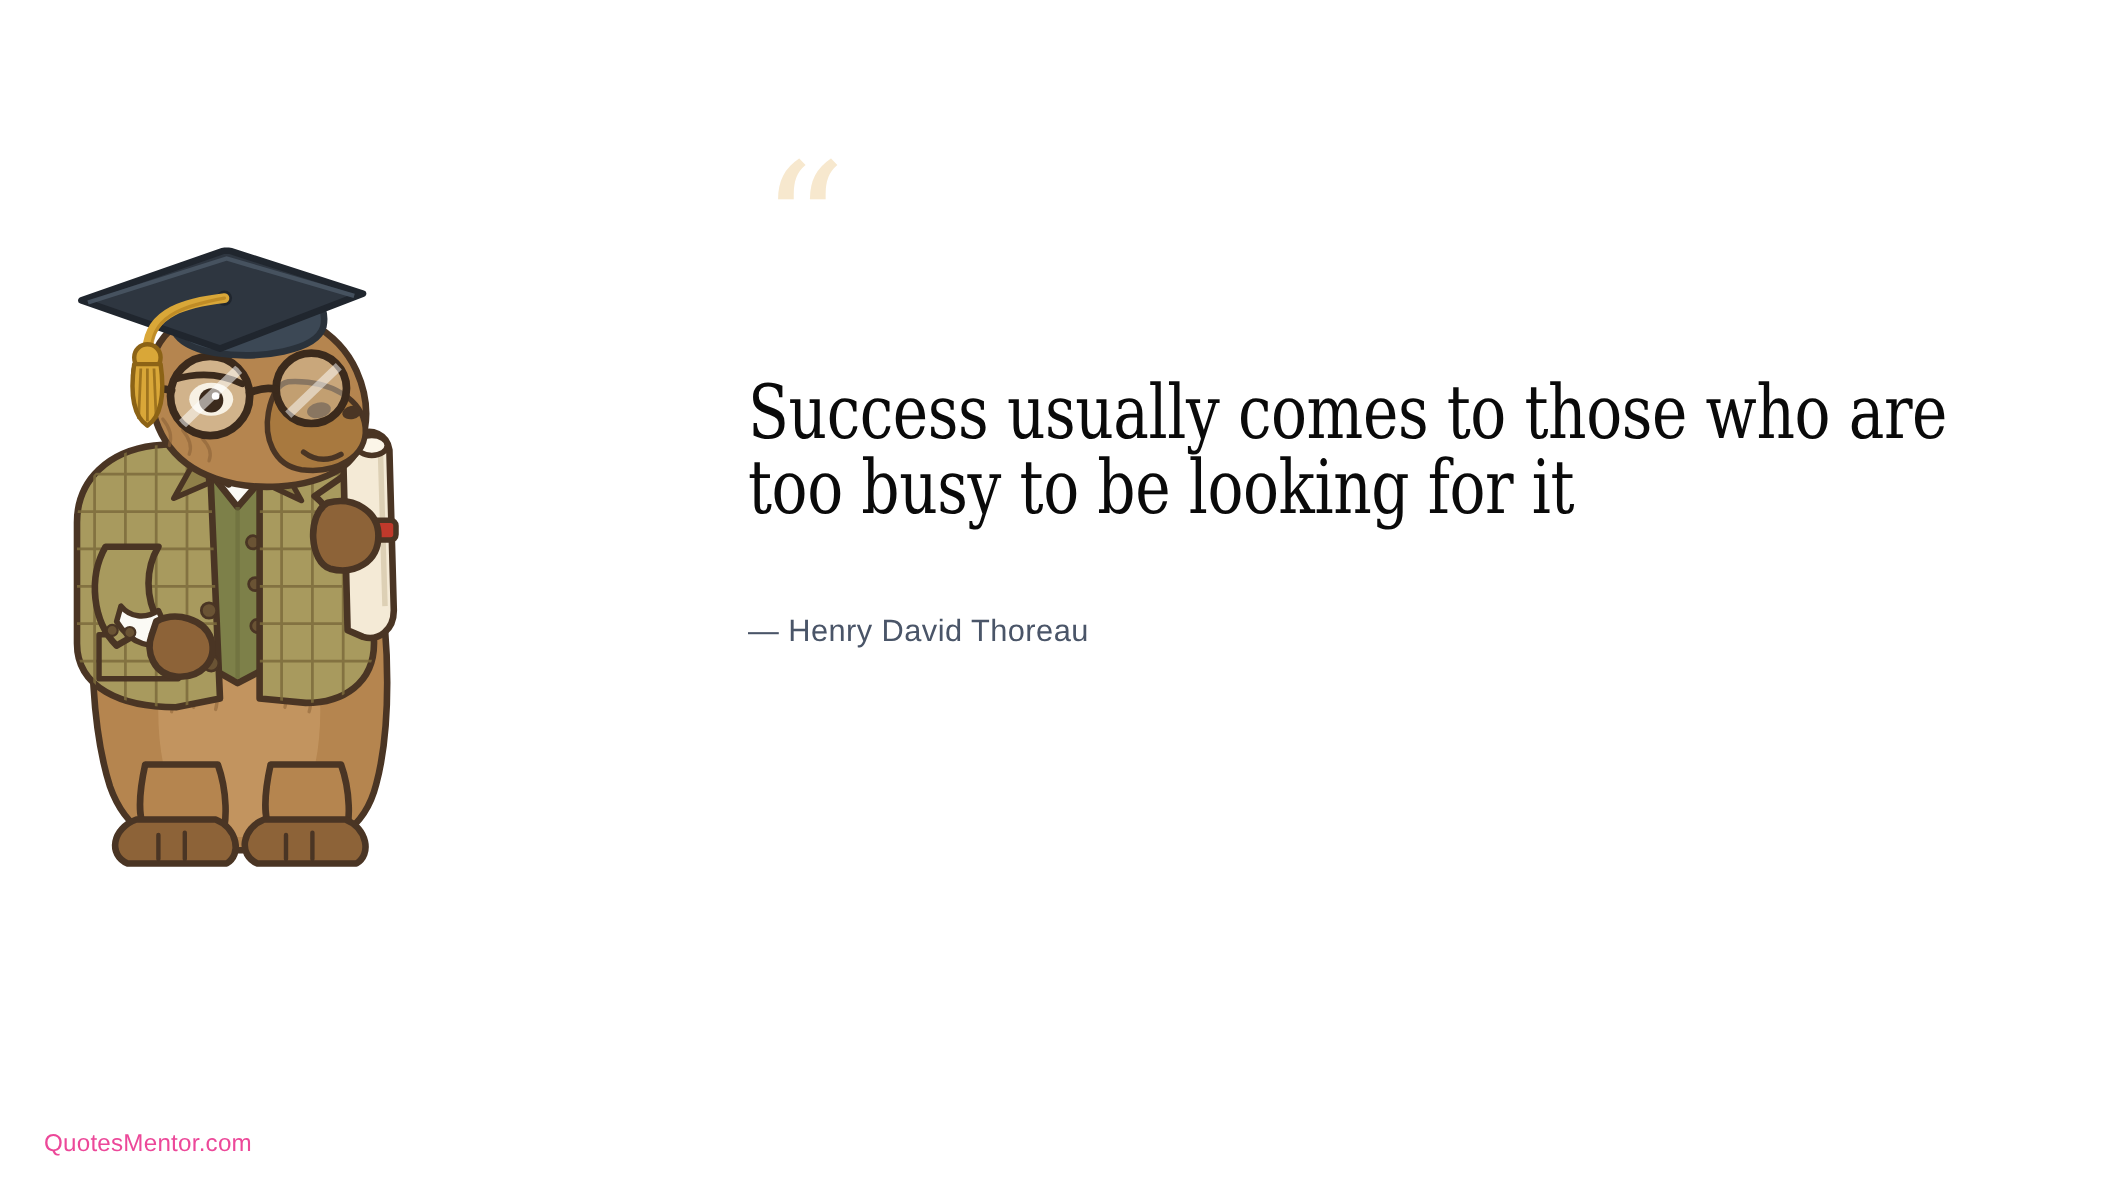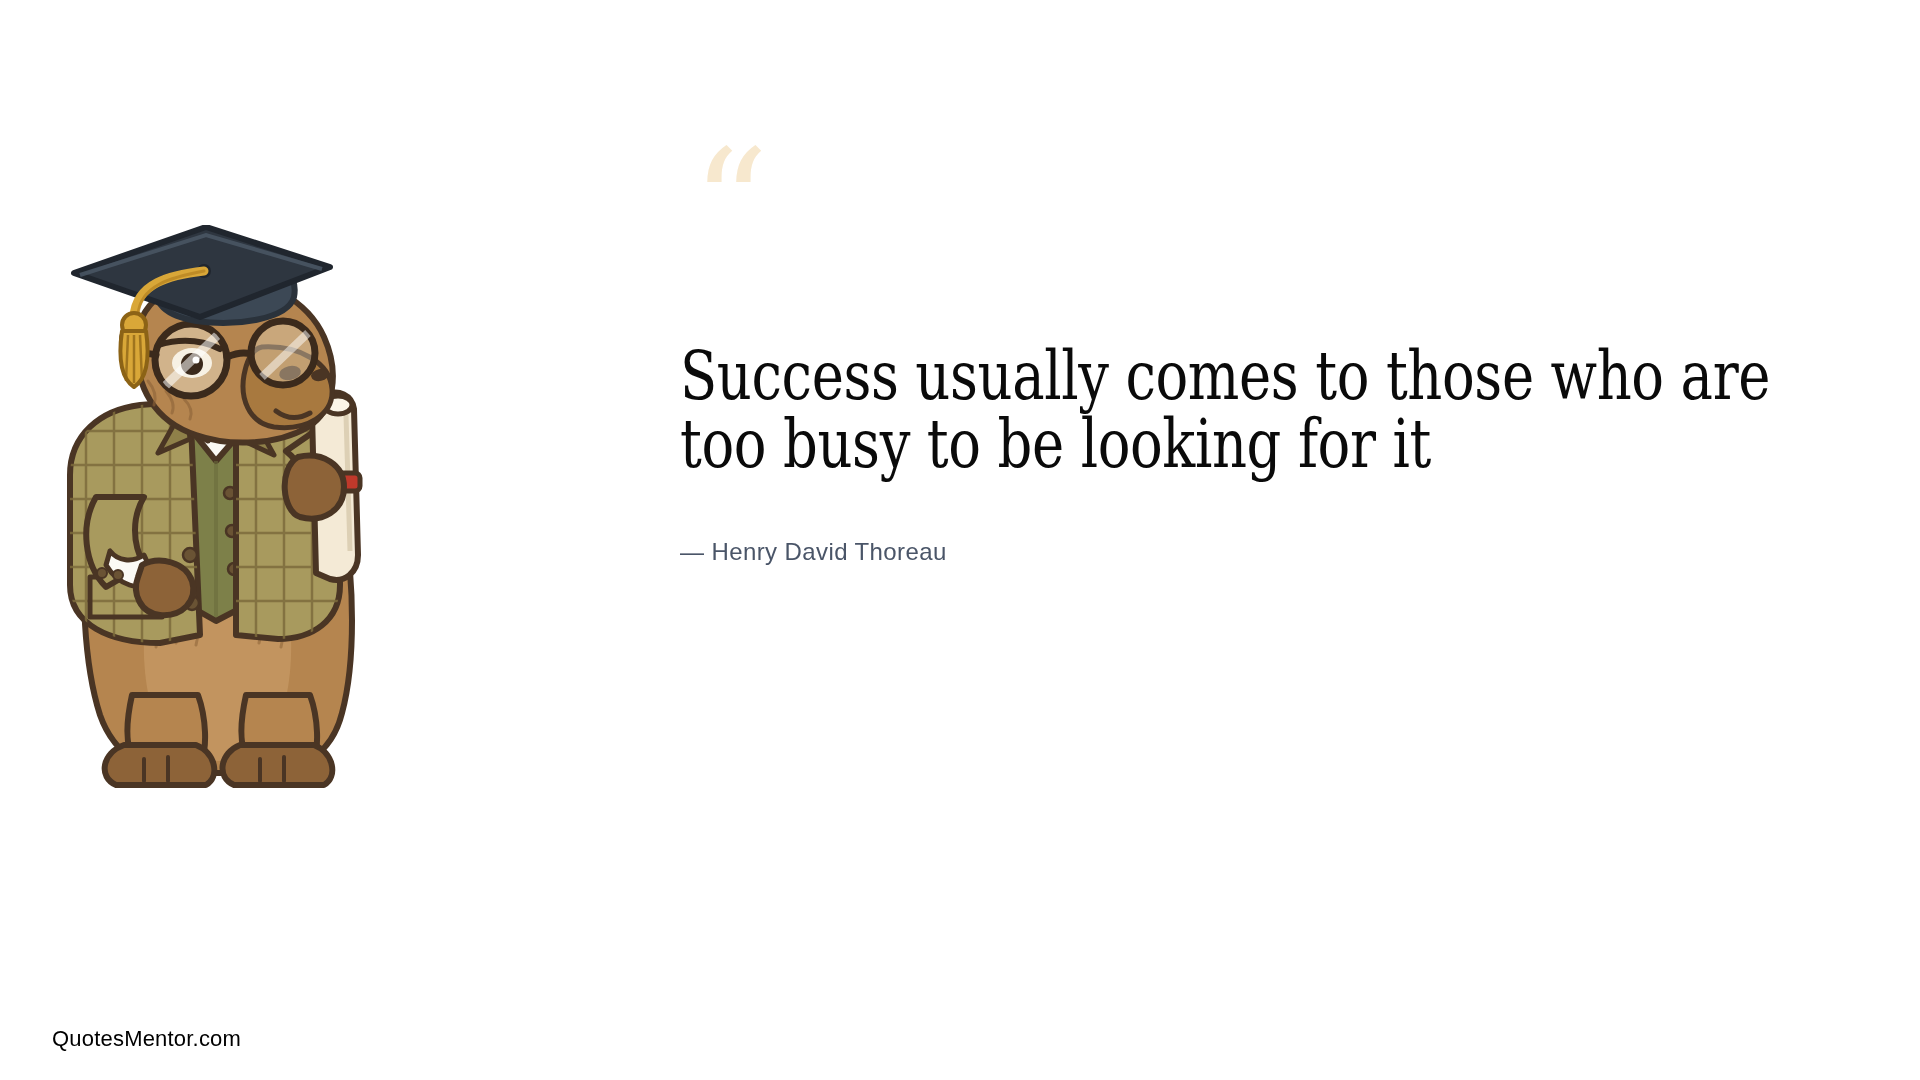--- a/index.html
+++ b/index.html
@@ -57,36 +57,36 @@
     letter-spacing: -0.5px;
     color: #0a0a0a;
     font-weight: 400;
     transform: scaleX(0.80);
     transform-origin: left top;
     width: 1440px;
     white-space: pre-line;
   }
 
   #attribution {
-    margin-top: 60px;
+    margin-top: 80px;
     font-family: "Liberation Sans", sans-serif;
-    font-size: 24px;
+    font-size: 28px;
     letter-spacing: 0.4px;
     color: #4a5568;
     font-weight: 400;
   }
 
   
   #watermark {
     position: absolute;
-    left: 52px;
+    left: 40px;
     top: 1026px;
     font-family: "Liberation Sans", sans-serif;
     font-size: 22px;
-    color: #000000;
+    color: #ec4899;
     letter-spacing: 0.2px;
   }
 </style>
 </head>
 <body>
 
 <div id="quote-card">
 
   <div id="illustration-wrap">
     <svg id="capybara-svg" viewBox="0 0 340 580" xmlns="http://www.w3.org/2000/svg">

